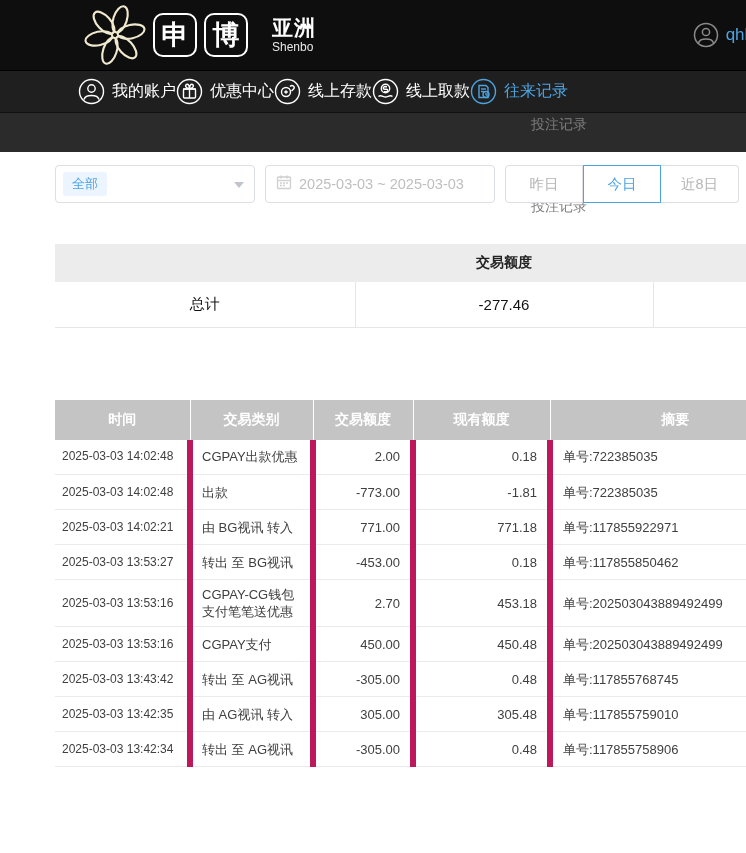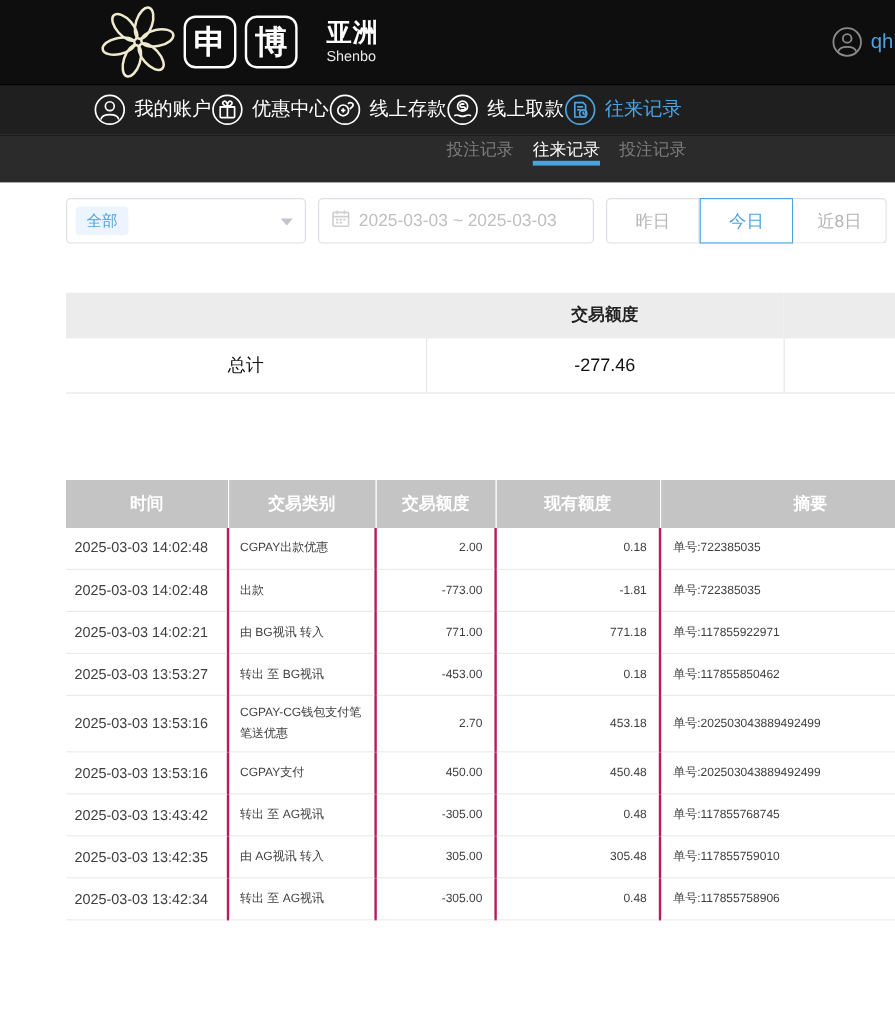--- a/index.html
+++ b/index.html
@@ -20,22 +20,22 @@
   .username { color:#4da3e0; font-size:17px; }
 
   
   .mainnav { height:42px; background:#1f1f1f; border-top:1px solid #000; display:flex; align-items:center;
     padding-left:78px; overflow:visible; white-space:nowrap; }
   .nav-item { display:flex; align-items:center; gap:7px; color:#fff; font-size:16px; cursor:pointer; flex:0 0 auto; }
   .nav-item svg { display:block; }
   .nav-item.active { color:#4da3e0; }
 
   
-  .subtabs { height:40px; background:#2b2b2b; border-top:1px solid #111; display:flex; align-items:flex-start;
-    padding-left:372px; gap:16px; }
+  .subtabs { height:40px; background:#2b2b2b; border-top:1px solid #111; display:flex; align-items:center;
+    padding-left:372px; gap:16px;flex-direction:column; }
   .subtab { display:flex; align-items:center; color:#7e7e7e; font-size:14px; cursor:pointer;
     border-bottom:4px solid transparent; padding-top:3px; }
   .subtab.active { color:#fff; border-bottom-color:#4da3e0; }
 
   
   .filters { display:flex; align-items:center; margin:13px 0 0 55px; }
   .select-box { position:relative; width:200px; height:38px; border:1px solid #dcdfe6; border-radius:4px;
     background:#fff; display:flex; align-items:center; padding:0 26px 0 7px; cursor:pointer; }
   .chip { background:#ecf5ff; color:#4da3e0; font-size:13px; padding:3px 9px; border-radius:3px; }
   .caret { position:absolute; right:10px; top:16px; width:0; height:0;
@@ -55,22 +55,22 @@
   .summary th { background:#ececec; height:38px; font-size:14px; font-weight:bold; color:#222; text-align:center; }
   .summary td { height:45px; text-align:center; font-size:15px; color:#111;
     border-bottom:1px solid #e6e6e6; border-left:1px solid #e6e6e6; }
   .summary td:first-child { border-left:none; }
 
   
   .records { margin:72px 0 0 55px; width:745px; border-collapse:collapse; table-layout:fixed; }
   .records th { background:#c4c4c4; color:#fff; font-size:14px; font-weight:bold; height:40px;
     text-align:center; border-right:1.5px solid #fff; }
   .records th:last-child { border-right:none; }
-  .records td { font-size:10px; color:#404040; height:35px; padding:6px 8px; line-height:17px;
-    border-bottom:1px solid #ebebeb; border-left:2px solid #be185d; background:#fff; }
+  .records td { font-size:13px; color:#404040; height:35px; padding:6px 8px; line-height:17px;
+    border-bottom:1px solid #ebebeb; border-left:6px solid #be185d; background:#fff; }
   .records td:first-child { border-left:none; }
   .records td.c-time { padding-left:7px; font-size:12px; }
   .records td.c-type { padding-left:9px; }
   .records td.c-amt, .records td.c-bal { text-align:right; padding-right:10px; }
   .records td.c-memo { padding-left:10px; }
 </style>
 </head>
 <body>
 
 <div class="topbar">

